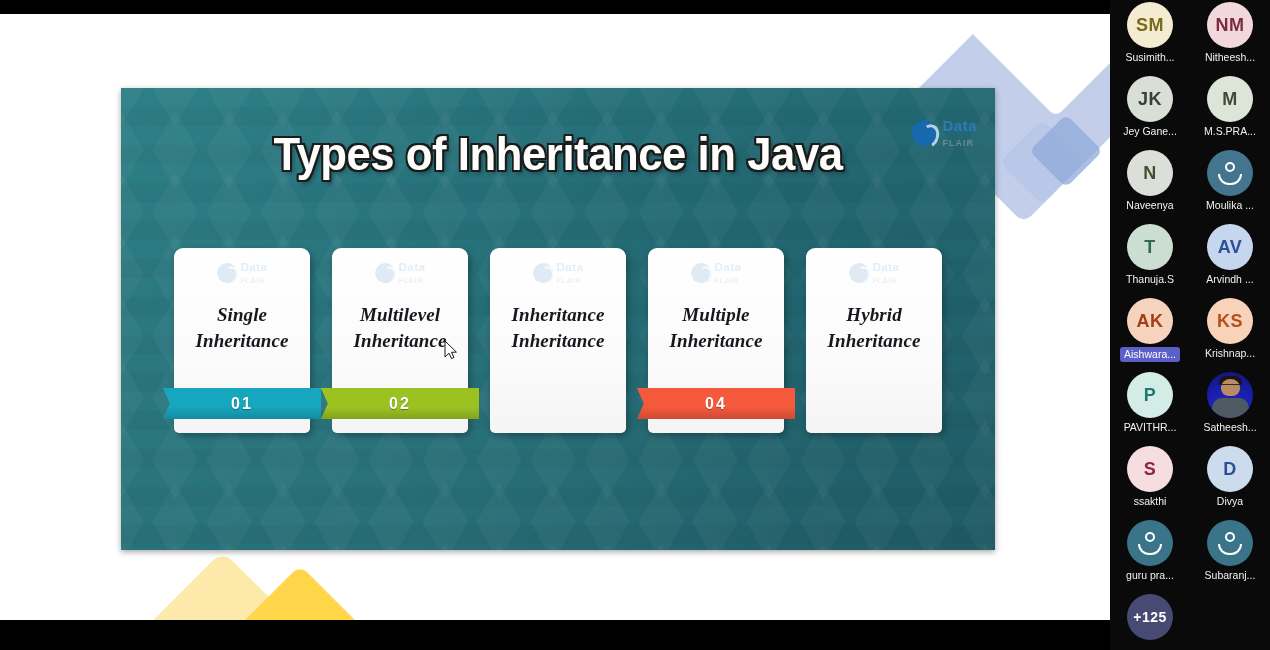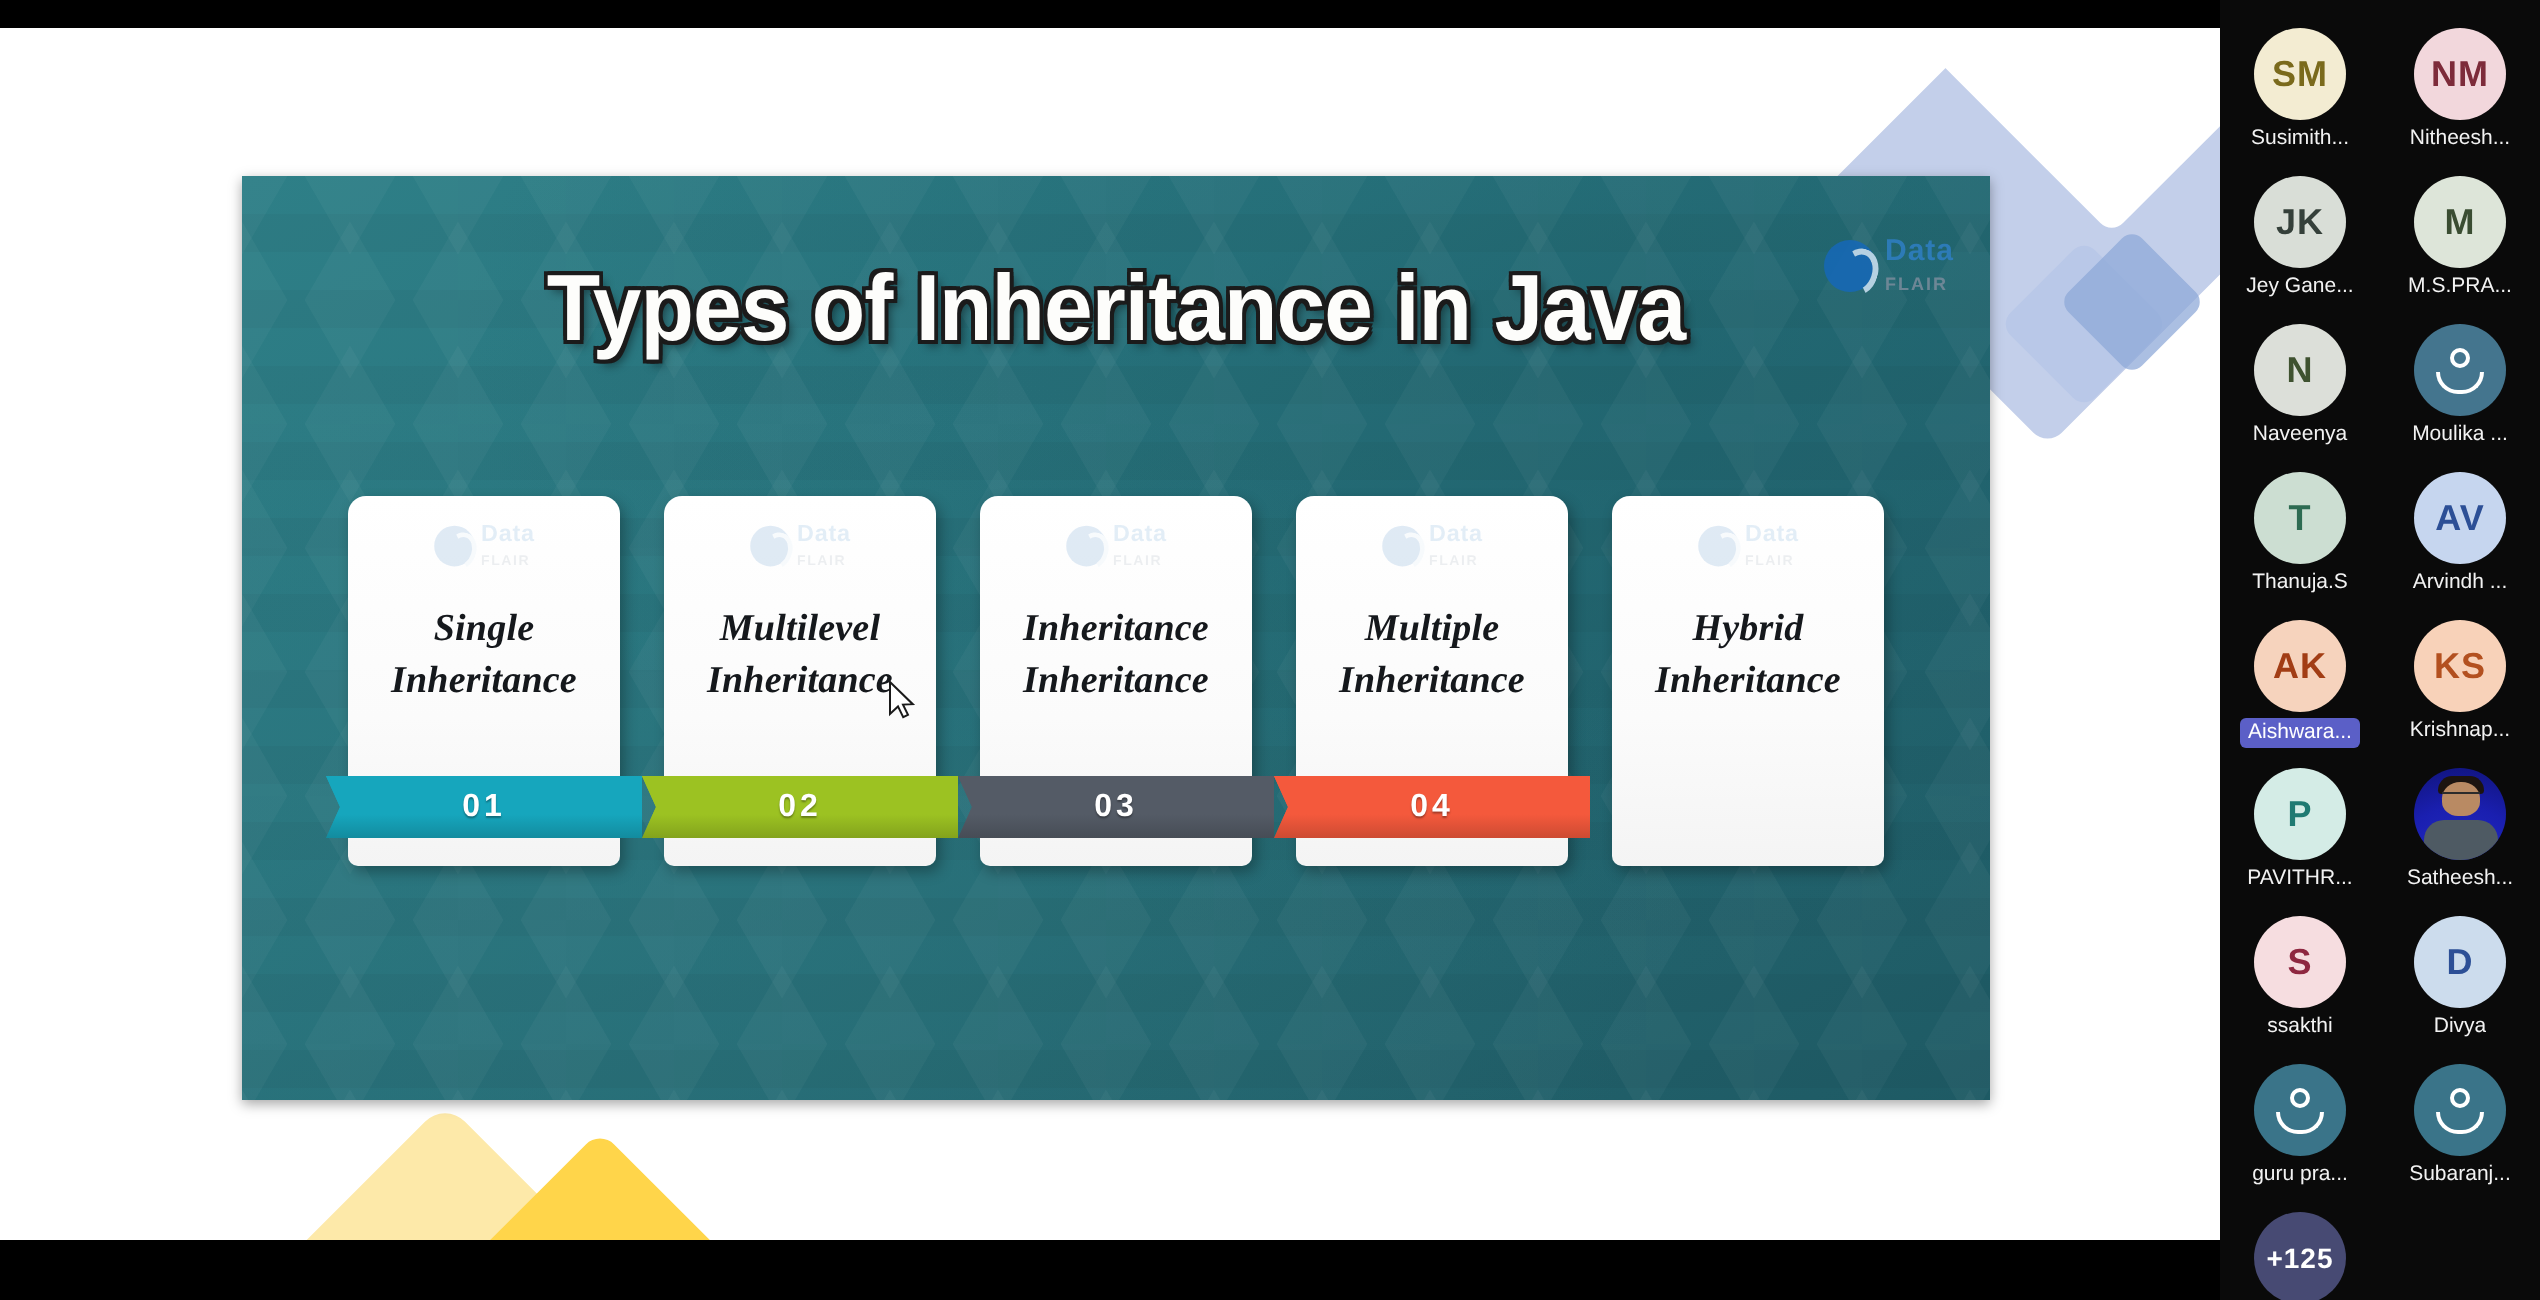--- a/index.html
+++ b/index.html
@@ -134,21 +134,21 @@
     position:absolute; left:444px; top:333px; width:14px; height:20px; z-index:40;
     pointer-events:none;
   }
 
   
   #rail{
     position:absolute; right:0; top:0; width:160px; height:650px;
     background:#0a0a0a;
     display:grid; grid-template-columns:1fr 1fr;
     grid-auto-rows:74px; align-content:start; justify-items:center;
-    padding-top:12px;
+    padding-top:0px;
   }
   .pt{ position:relative; width:78px; height:74px;
        display:flex; flex-direction:column; align-items:center; }
   .pt-av{
     width:46px; height:46px; border-radius:50%;
     display:flex; align-items:center; justify-content:center;
     font-size:18px; font-weight:bold; letter-spacing:.5px; flex:none;
     margin-top:2px; overflow:hidden; position:relative;
   }
   .pt-name{
@@ -254,23 +254,20 @@
             <span class="logo-mark"></span>
             <span class="logo-txt">
               <span class="l1">Data</span><br>
               <span class="l2">FLAIR</span>
             </span>
           </div>
           <div class="card-title">
             <span>Inheritance</span><br>
             <span>Inheritance</span>
           </div>
-          <div class="ribbon" style="background: linear-gradient(rgb(84, 91, 102) 0%, rgb(84, 91, 102) 62%, rgba(0, 0, 0, 0.16) 100%), rgb(84, 91, 102);">
-            <span>03</span>
-          </div>
         </div>
 
         <div class="card">
           <div class="card-logo logo">
             <span class="logo-mark"></span>
             <span class="logo-txt">
               <span class="l1">Data</span><br>
               <span class="l2">FLAIR</span>
             </span>
           </div>

